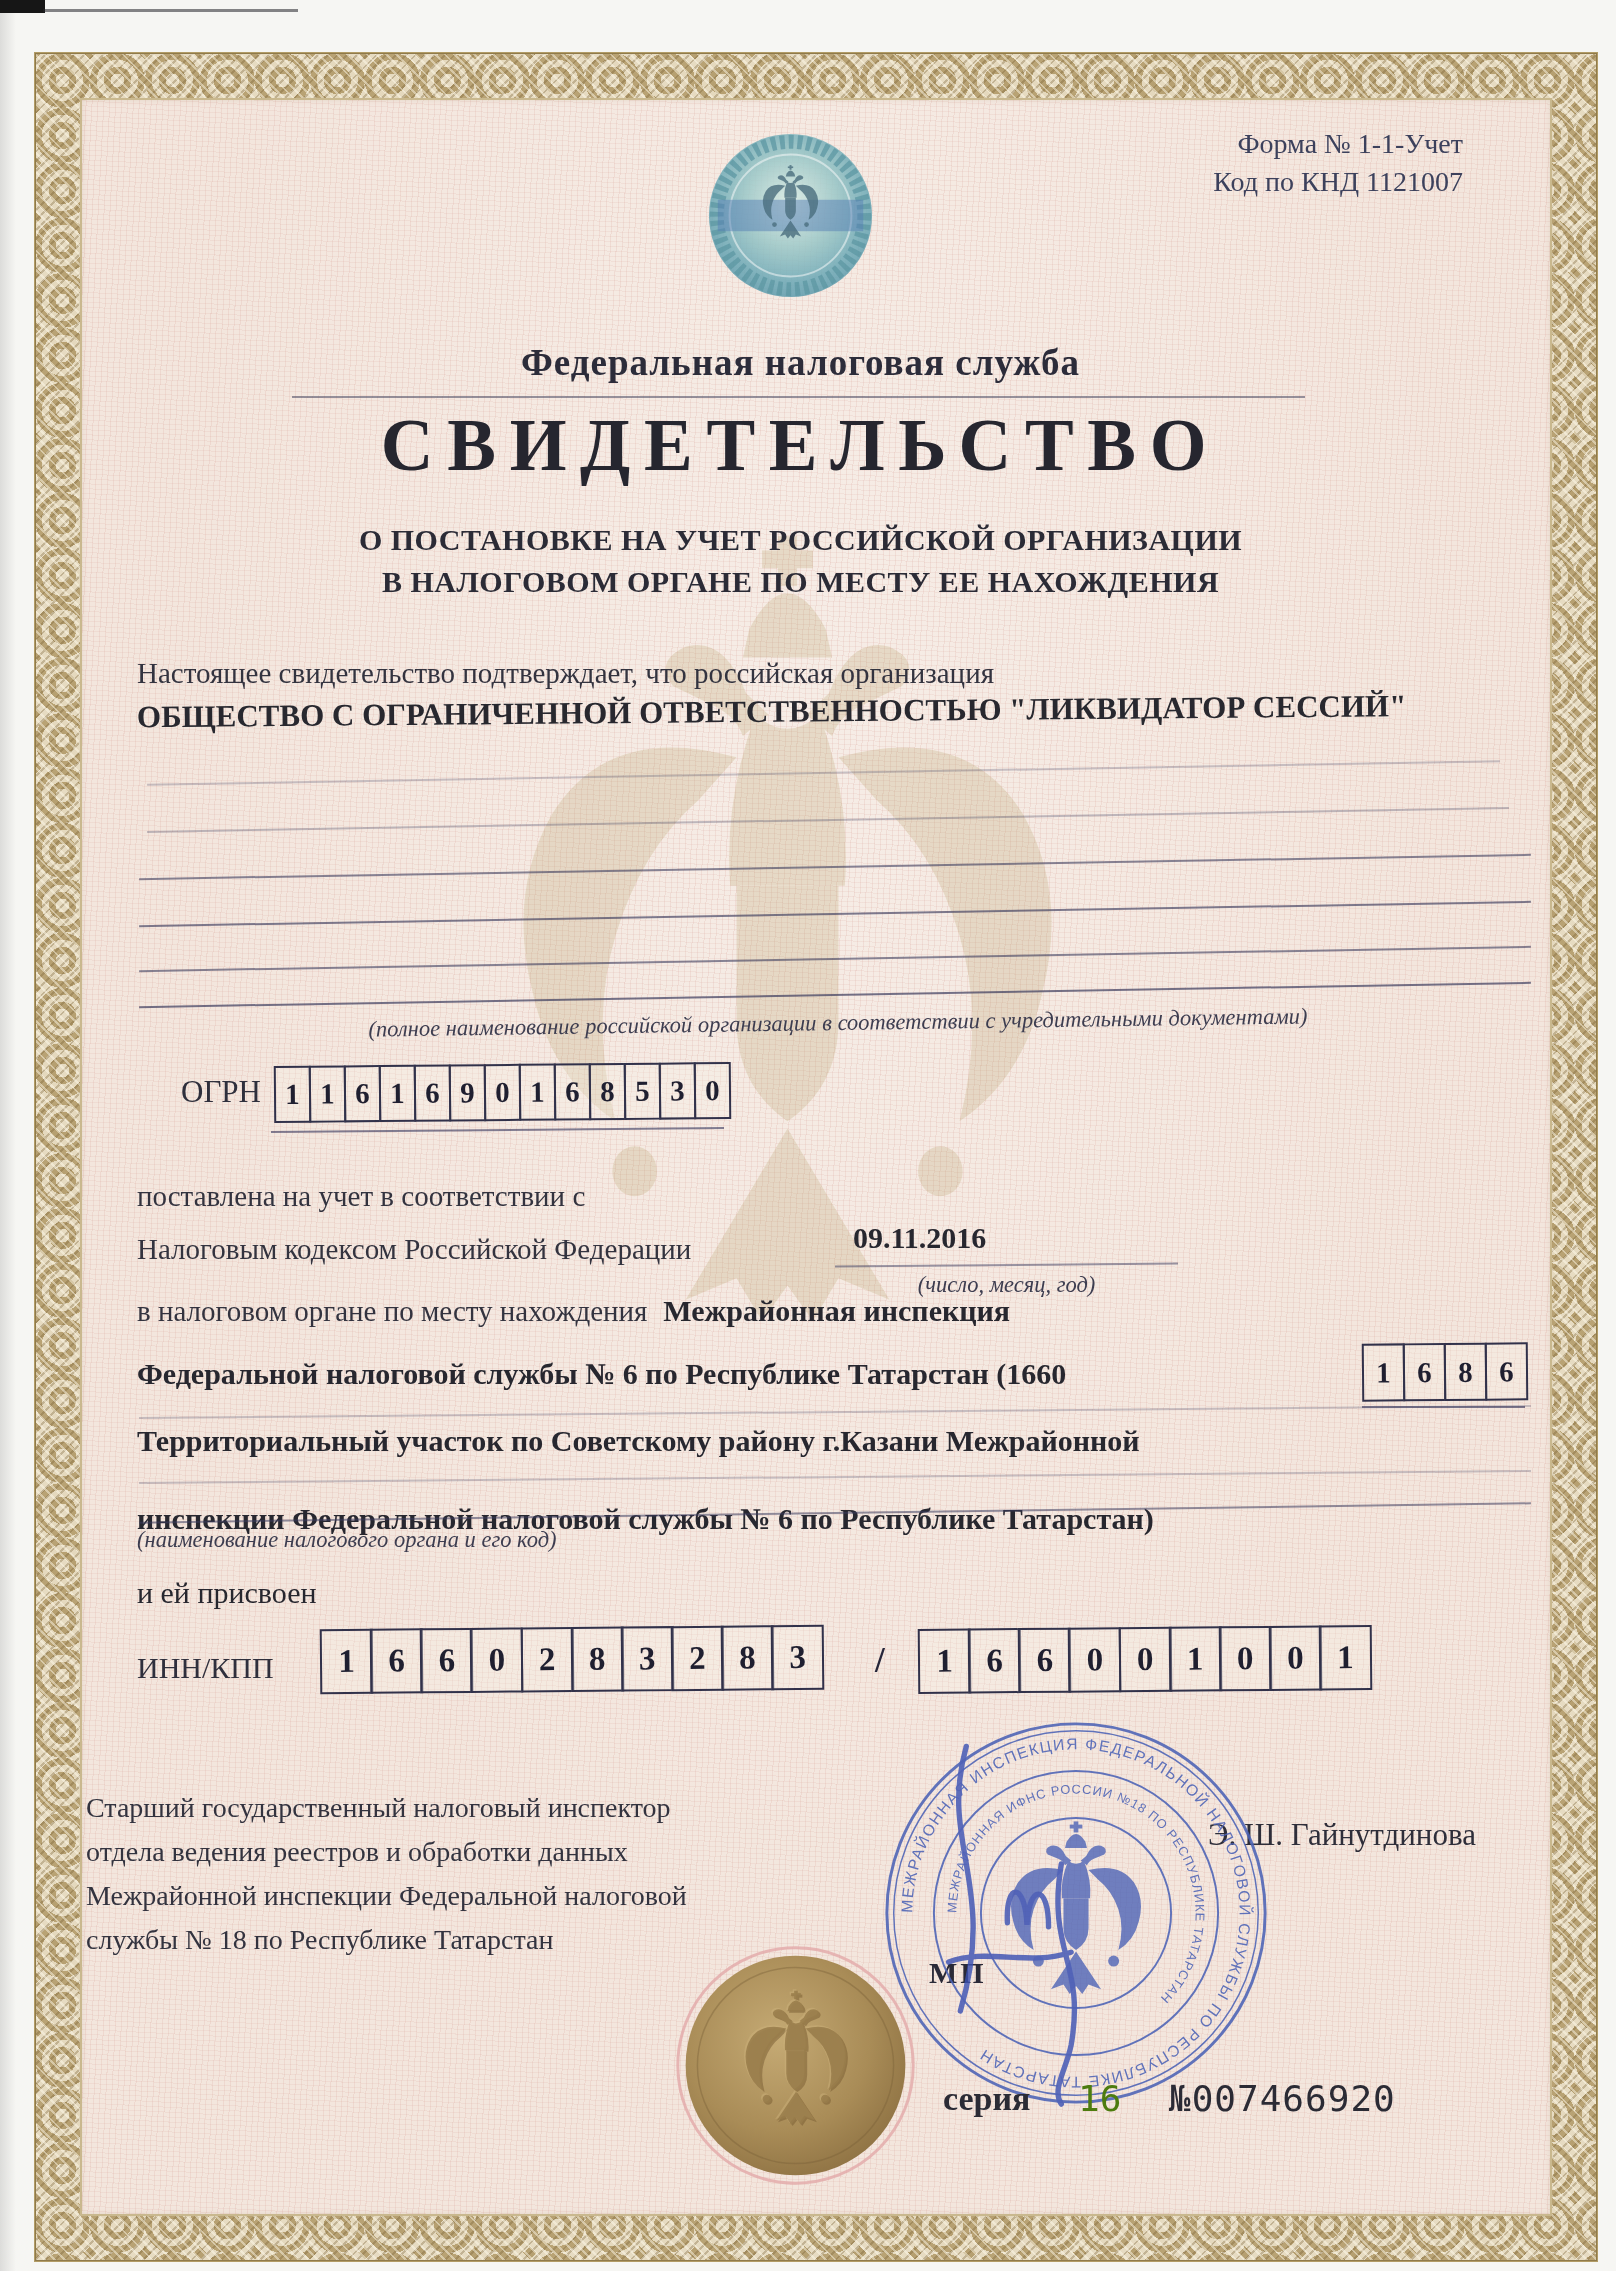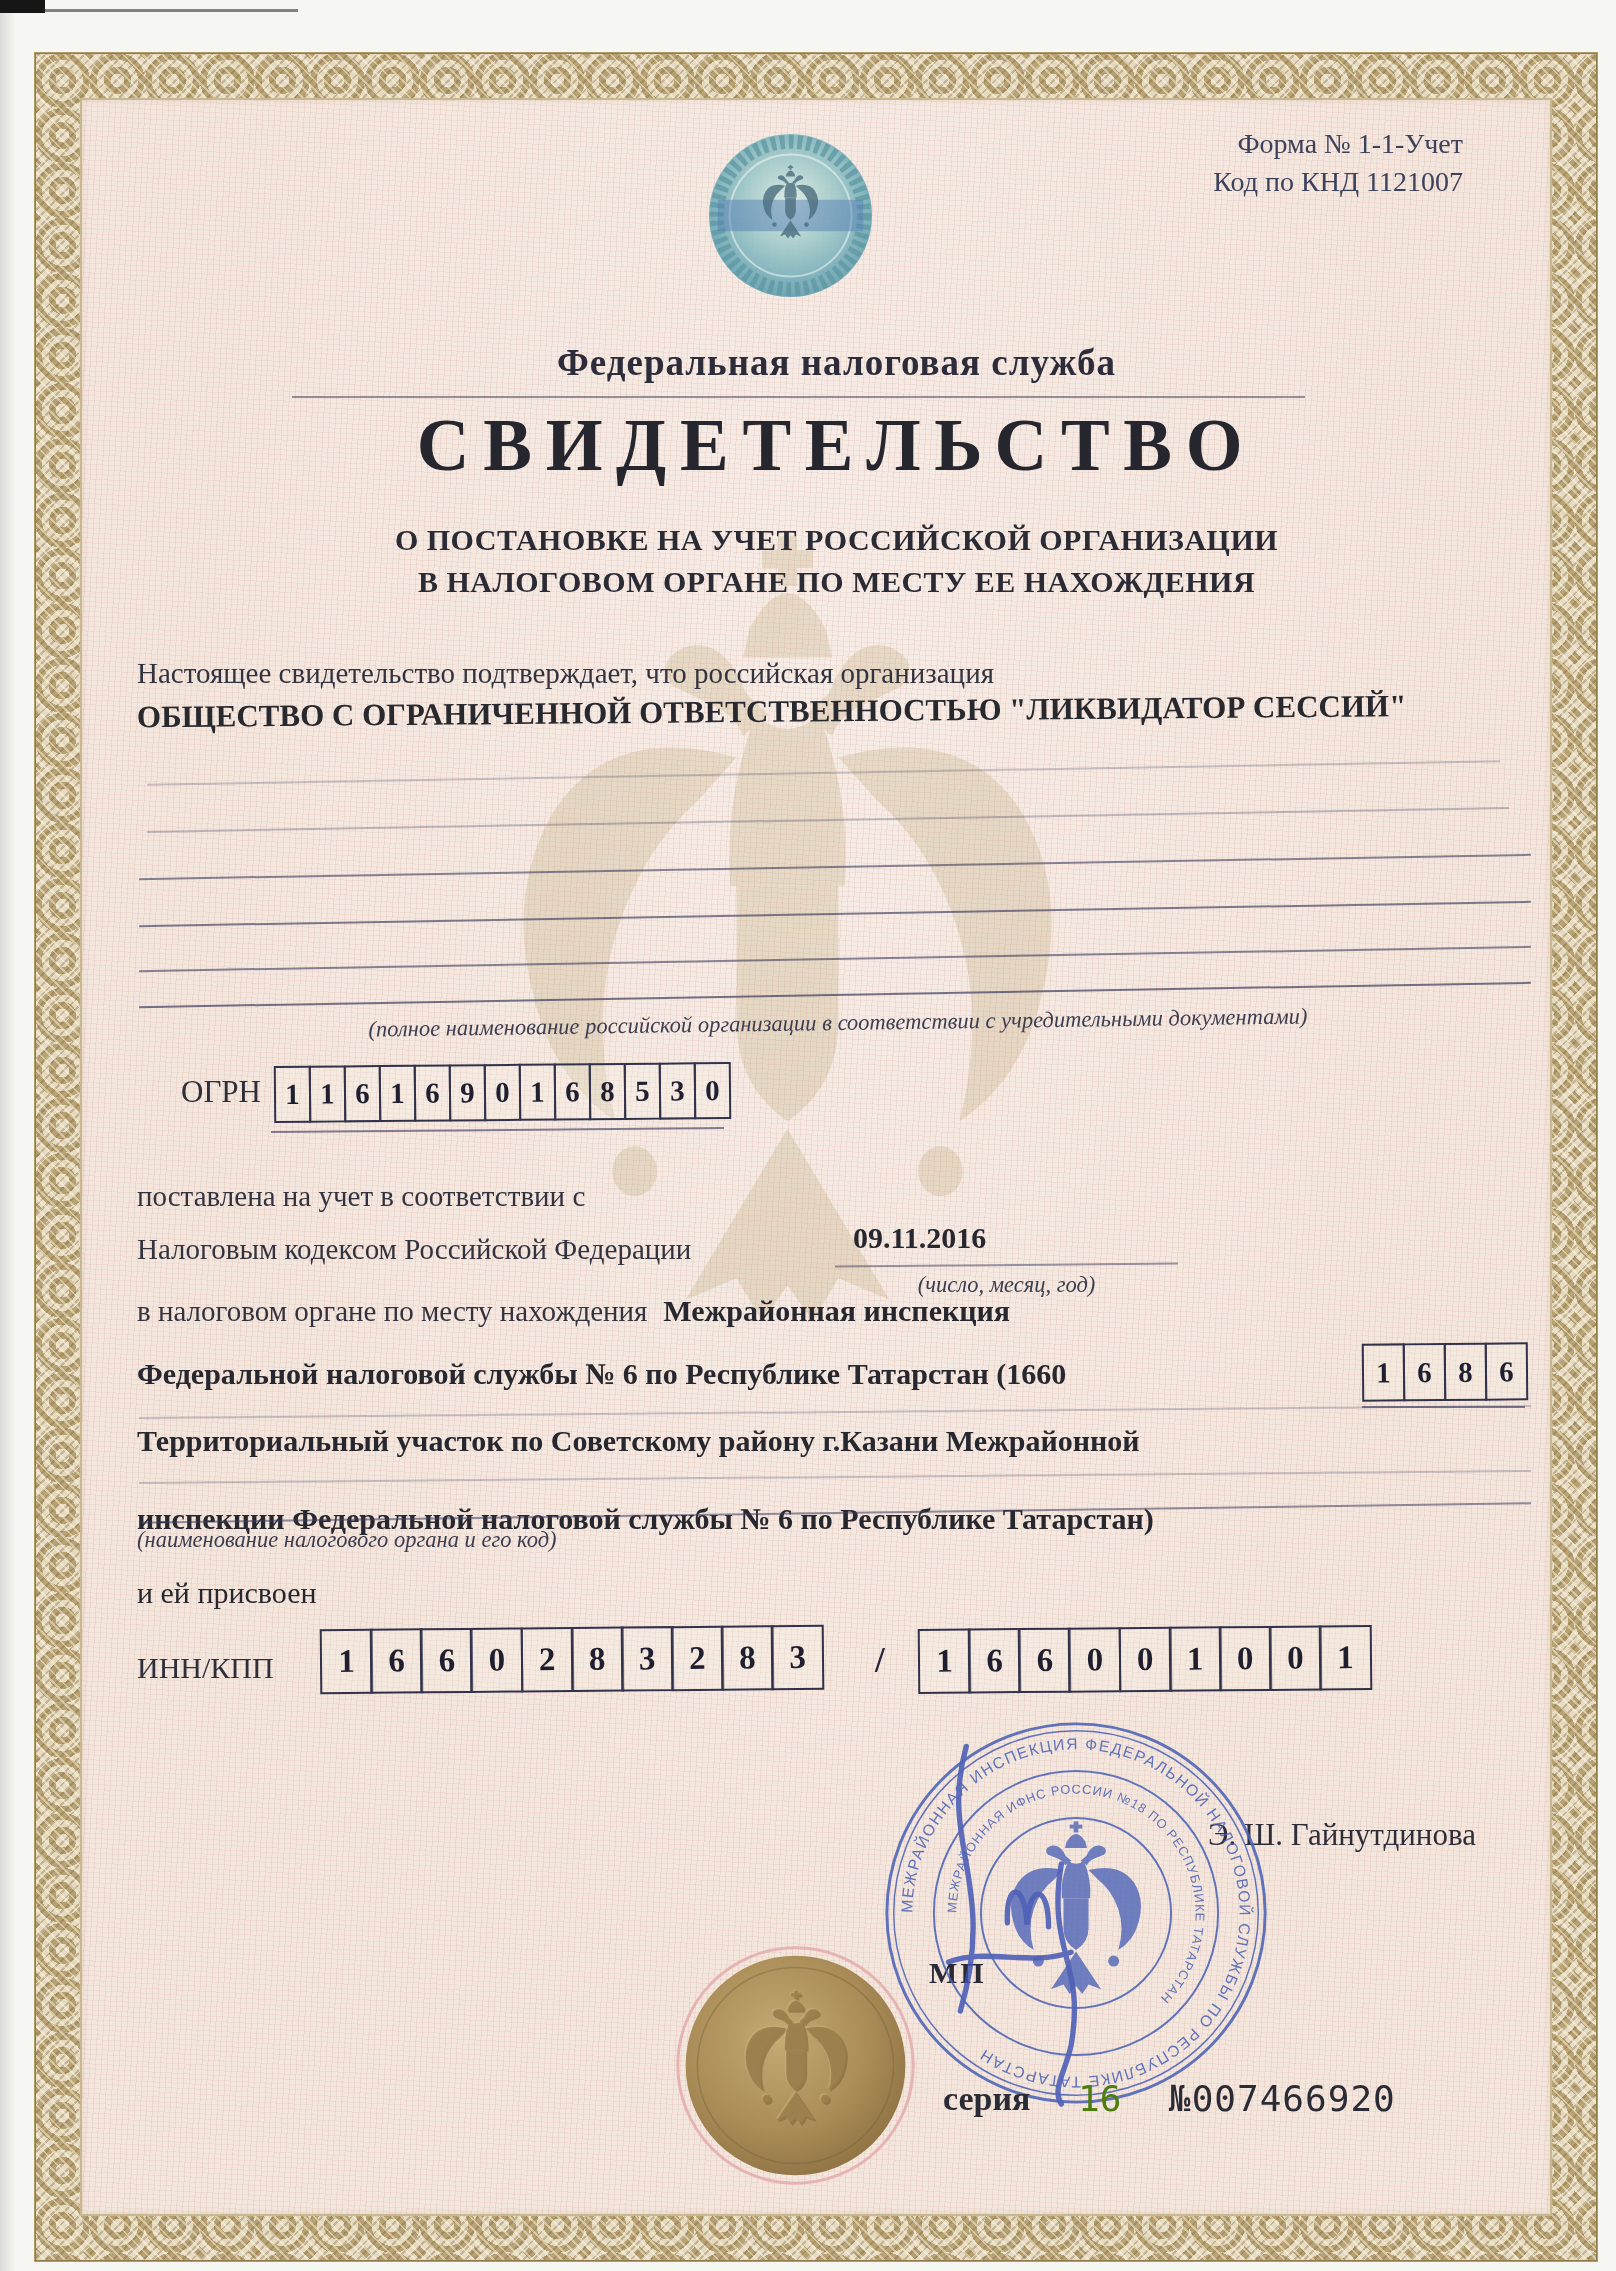--- a/index.html
+++ b/index.html
@@ -22,21 +22,21 @@
     box-shadow:0 0 0 1px #b29c66, inset 0 0 0 1px #8f7a4a;}
   .body-area{position:absolute;inset:45px;
     background-color:#f3e6dd;
     background-image:
       repeating-linear-gradient(93deg, rgba(211,148,138,.17) 0 1px, rgba(0,0,0,0) 1px 5.9px),
       repeating-linear-gradient(3deg,  rgba(211,148,138,.13) 0 1px, rgba(0,0,0,0) 1px 4.9px),
       radial-gradient(ellipse at 50% 28%, rgba(255,255,255,.28), rgba(0,0,0,0) 62%);
     box-shadow:inset 0 0 0 2px #c9b88e, inset 0 0 7.8px rgba(140,110,60,.25);}
   .abs{position:absolute;}
   .t{font-family:"Liberation Serif",serif;}
-  .center-wrap{left:80px;width:1441px;text-align:center;padding-left:36px;}
+  .center-wrap{left:80px;width:1441px;text-align:center;}
   .form-block{left:1157px;top:125px;width:306px;text-align:right;
               font-size:28px;line-height:38px;color:#3c415c;}
   .agency{top:341px;font-weight:bold;font-size:37px;letter-spacing:1px;color:#2c2c3a;}
   .agency-rule{left:292px;top:396px;width:1013px;height:2px;background:rgba(70,70,95,.55);}
   .big-title{top:404px;font-weight:bold;font-size:73px;letter-spacing:13.7px;color:#26262f;}
   .subtitle{font-weight:bold;font-size:30px;letter-spacing:0.5px;color:#2b2b36;}
   .intro{left:137px;top:657px;font-size:29px;color:#33333f;}
   .orgname{left:137px;top:693px;width:1441px;font-weight:bold;font-size:31px;color:#28282f;
            transform:rotate(-0.5deg);}
   .rule{height:2px;background:#3c3c5e;transform:rotate(-1deg);}
@@ -203,20 +203,26 @@
       <div class="cell">6</div>
       <div class="cell">6</div>
       <div class="cell">0</div>
       <div class="cell">0</div>
       <div class="cell">1</div>
       <div class="cell">0</div>
       <div class="cell">0</div>
       <div class="cell">1</div>
     </div>
 
+  <div class="abs t official content">
+      <div>Старший государственный налоговый инспектор</div>
+      <div>отдела ведения реестров и обработки данных</div>
+      <div>Межрайонной инспекции Федеральной налоговой</div>
+      <div>службы № 18 по Республике Татарстан</div>
+    </div>
   <div class="abs t mp content">МП</div>
   <div class="abs t signer content">Э. Ш. Гайнутдинова</div>
 
   <svg class="abs stamp" viewBox="0 0 400 400">
     <defs>
       <path id="ringOuter" d="M 33 200 A 167 167 0 1 1 367 200 A 167 167 0 1 1 33 200"></path>
       <path id="ringInner" d="M 78 200 A 122 122 0 1 1 322 200 A 122 122 0 1 1 78 200"></path>
     </defs>
     <g stroke="#4c63b6" fill="none">
       <circle cx="200" cy="200" r="193" stroke-width="3"></circle>

